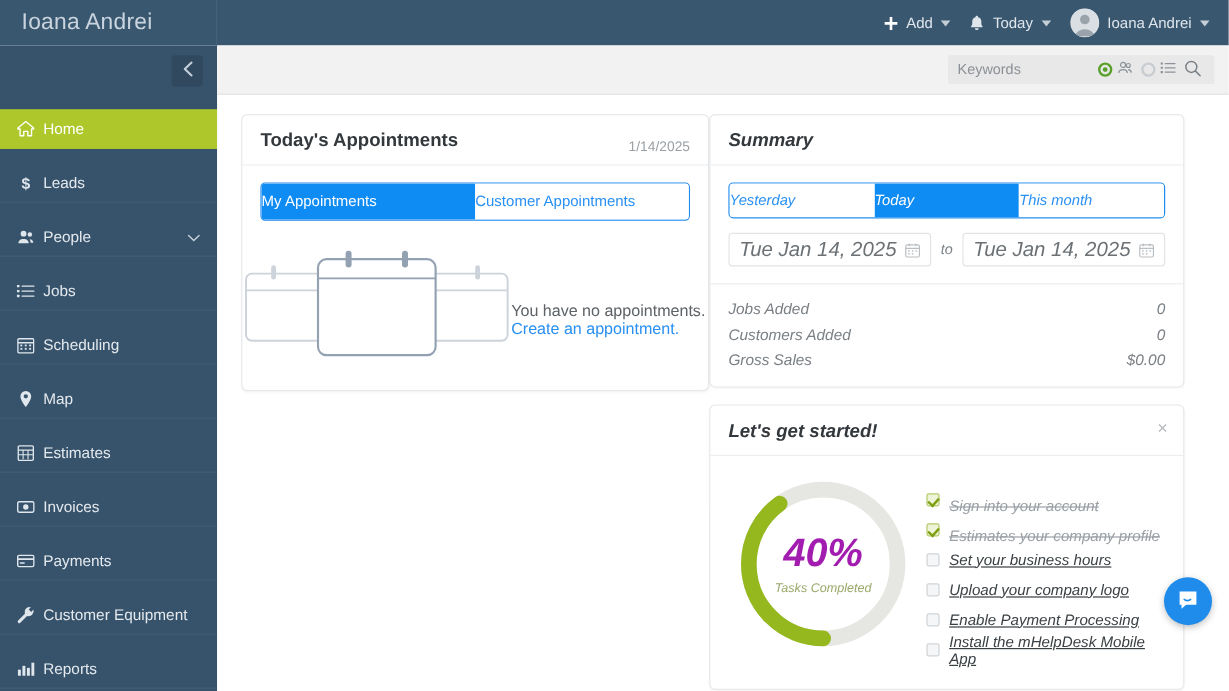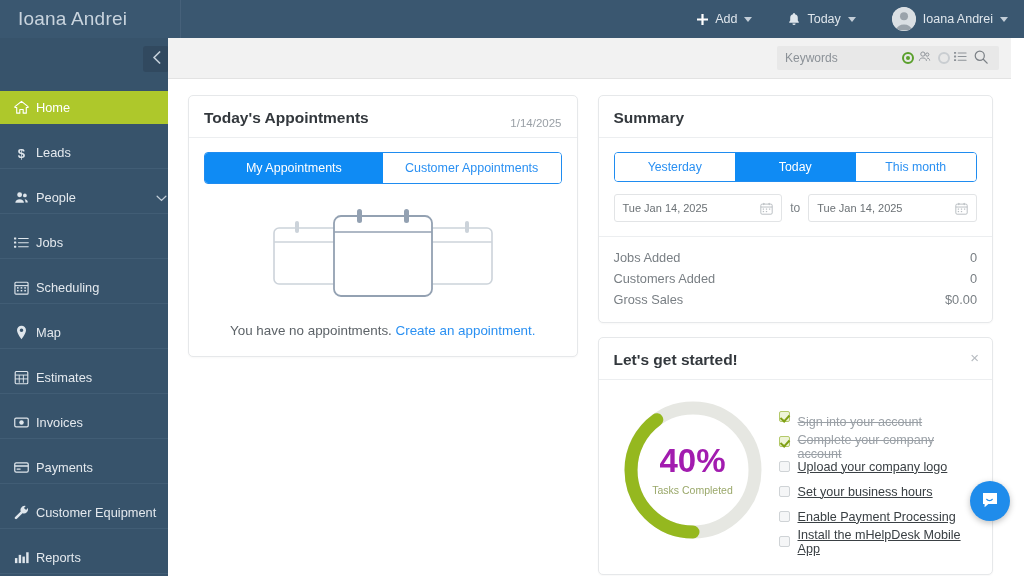--- a/index.html
+++ b/index.html
@@ -17,21 +17,21 @@
   .topbar {
     position: absolute; top: 0; left: 0; width: 1024px; height: 38px;
     background: #3a5770; display: flex; align-items: center;
   }
   .brand {
     width: 181px; height: 38px; display: flex; align-items: center;
     padding-left: 18px; color: #c9d4de; font-size: 19px; letter-spacing: .2px;
     border-right: 1px solid #46617a;
   }
   .topbar-right {
-    margin-left: auto; display: flex; align-items: center; gap: 36px;
+    margin-left: auto; display: flex; align-items: center; gap: 16px;
     padding-right: 16px; color: #dfe6ec; font-size: 12.5px;
   }
   .tb-item { display: flex; align-items: center; gap: 7px; cursor: pointer; }
   .tb-item svg { display: block; }
   .caret { width: 0; height: 0; border-left: 4px solid transparent; border-right: 4px solid transparent; border-top: 5px solid #c3ced8; }
   .avatar {
     width: 24px; height: 24px; border-radius: 50%; background: #d9dde1;
     display: flex; align-items: flex-end; justify-content: center; overflow: hidden;
   }
   .avatar-wrap { position: relative; width: 24px; height: 24px; display:flex; align-items:flex-start; justify-content:center; }
@@ -51,68 +51,68 @@
     color: #e4e9ee; font-size: 12.8px; cursor: pointer;
     border-bottom: 1px solid #415d75;
     margin-top: 12px;
   }
   .nav-item .ico { width: 22px; display: flex; align-items: center; color: #dfe6ec; }
   .nav-item.active { background: #aec82b; color: #ffffff; border-bottom-color: #aec82b; }
   .nav-item.active .ico { color: #ffffff; }
   .nav-item .chev { margin-left: auto; margin-right: 14px; }
 
   
-  .content { position: absolute; top: 38px; left: 168px; width: 843px; height: 538px; background: #ffffff; }
+  .content { position: absolute; top: 38px; left: 181px; width: 843px; height: 538px; background: #ffffff; }
   .subbar {
     height: 41px; background: #f2f2f2; border-bottom: 1px solid #e3e3e3;
     display: flex; align-items: center; justify-content: flex-end; padding-right: 12px;
   }
   .searchbox {
     display: flex; align-items: center; height: 24px; background: #e8e8e8;
     border-radius: 2px; padding: 0 8px; gap: 7px; min-width: 222px;
   }
   .searchbox input {
     border: 0; background: transparent; outline: none; font-size: 12px;
     color: #5b6166; font-family: "Liberation Sans", sans-serif; width: 110px;
   }
   .searchbox input::placeholder { color: #8b9197; }
   .radio { width: 12px; height: 12px; border-radius: 50%; border: 2px solid #c9cdd1; display: inline-block; position: relative; }
   .radio.on { border-color: #5aa02c; }
   .radio.on::after { content: ""; position: absolute; left: 2px; top: 2px; width: 4px; height: 4px; border-radius: 50%; background: #5aa02c; }
   .sb-opt { display: flex; align-items: center; gap: 4px; cursor: pointer; color: #8d9298; }
 
-  .board { padding: 16px 18px 0 20px; display: flex; gap: 20px; }
+  .board { padding: 16px 18px 0 20px; display: flex; }
   .col-left { width: 390px; }
-  .col-right { width: 396px; }
+  .col-right { width: 396px; font-style: italic; }
 
   .card {
     background: #fff; border: 1px solid #e6e8ea; border-radius: 5px;
     box-shadow: 0 1px 2px rgba(0,0,0,.03);
   }
   .card-head { padding: 13px 15px 10px; border-bottom: 1px solid #eceef0; position: relative; }
   .card-title { font-size: 15.5px; font-weight: bold; color: #33383d; }
   .card-date { position: absolute; right: 15px; bottom: 8px; font-size: 11.5px; color: #9aa0a6; text-align: right; }
   .close-x { position: absolute; right: 13px; top: 12px; color: #b6bbc0; font-size: 15px; cursor: pointer; line-height: 1; }
 
   .seg { display: flex; margin: 14px 15px 0; border: 1px solid #1f8cf0; border-radius: 4px; overflow: hidden; }
   .seg-btn {
-    flex: 1; text-align: center; font-size: 12.5px; padding: 8px 0; cursor: pointer;
+    flex: 1; font-size: 12.5px; padding: 8px 0; cursor: pointer;
     color: #2a90f2; background: #fff;
   }
   .seg-btn.active { background: #0f8bf4; color: #fff; }
   .seg.thin .seg-btn { padding: 7px 0; font-size: 12.3px; }
 
-  .empty-wrap { padding: 24px 0 18px; display: flex; flex-direction: column; align-items: center; }
+  .empty-wrap { padding: 24px 0 18px; display: flex; flex-direction: row; align-items: center; }
   .empty-text { margin-top: 16px; font-size: 13.4px; color: #5d6368; }
   .empty-text a { color: #2a90f2; text-decoration: none; cursor: pointer; }
 
   .date-row { display: flex; align-items: center; gap: 8px; padding: 12px 15px 14px; }
   .date-field {
     flex: 1; height: 28px; border: 1px solid #e2e4e6; border-radius: 3px;
-    display: flex; align-items: center; padding: 0 8px; font-size: 11px; color: #6b7175; background: #fff;
+    display: flex; align-items: center; padding: 0 8px; font-size: 17px; color: #6b7175; background: #fff;
   }
   .date-field .cal { margin-left: auto; color: #b9bec2; display: flex; }
   .to-label { font-size: 12px; color: #7a8085; }
 
   .sum-list { border-top: 1px solid #eceef0; padding: 10px 15px 12px; }
   .sum-row { display: flex; font-size: 12.8px; color: #797f84; padding: 3px 0; }
   .sum-row .val { margin-left: auto; color: #797f84; }
 
   .getstarted-body { display: flex; padding: 14px 12px 20px 10px; }
   .donut { position: relative; width: 152px; height: 152px; margin-left: 8px; }
@@ -495,29 +495,29 @@
                 <div class="sub">Tasks Completed</div>
               </div>
             </div>
             <div class="checklist" id="task-list">
                 <div class="check-item done">
                   <span class="cb done"></span>
                   <span class="lbl">Sign into your account</span>
                 </div>
                 <div class="check-item done">
                   <span class="cb done"></span>
-                  <span class="lbl">Complete your company account</span>
+                  <span class="lbl">Estimates your company profile</span>
+                </div>
+                <div class="check-item">
+                  <span class="cb"></span>
+                  <span class="lbl">Set your business hours</span>
                 </div>
                 <div class="check-item">
                   <span class="cb"></span>
                   <span class="lbl">Upload your company logo</span>
-                </div>
-                <div class="check-item">
-                  <span class="cb"></span>
-                  <span class="lbl">Set your business hours</span>
                 </div>
                 <div class="check-item">
                   <span class="cb"></span>
                   <span class="lbl">Enable Payment Processing</span>
                 </div>
                 <div class="check-item">
                   <span class="cb"></span>
                   <span class="lbl">Install the mHelpDesk Mobile App</span>
                 </div>
               </div>

